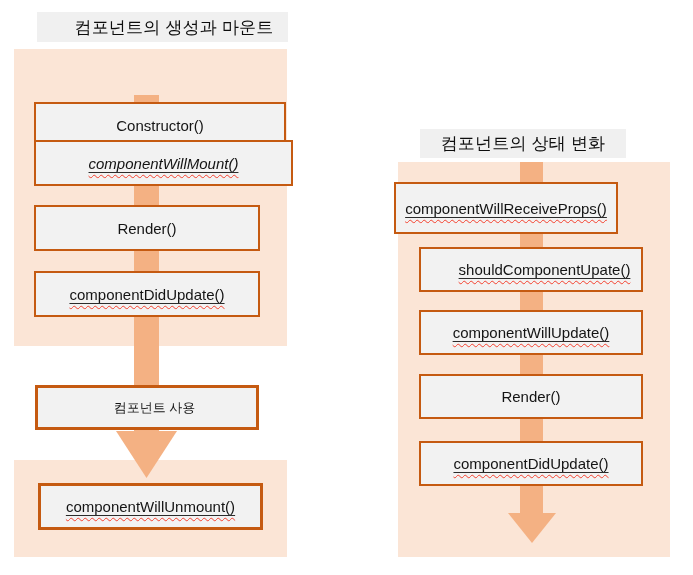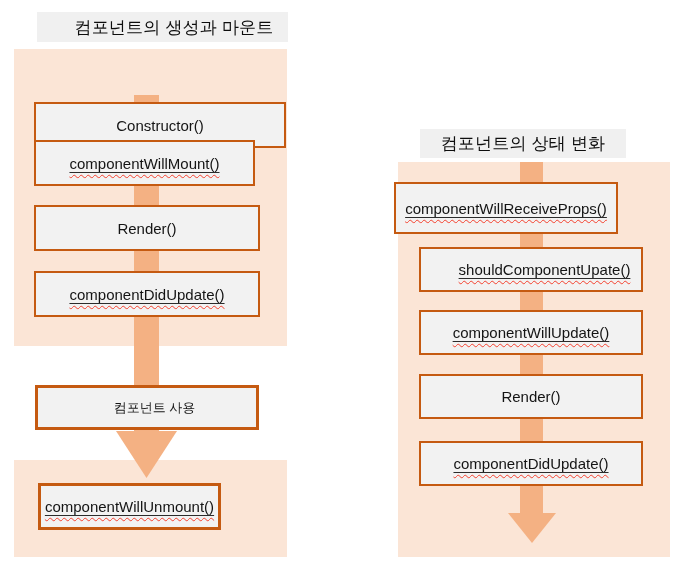--- a/index.html
+++ b/index.html
@@ -43,37 +43,37 @@
   <div class="panel" style="left:14px; top:49px; width:273px; height:297px;"></div>
   <div class="panel" style="left:14px; top:460px; width:273px; height:97px;"></div>
 
   <div class="shaft" style="left:134px; top:95px; width:25px; height:338px;"></div>
   <div class="head" style="left:116px; top:431px; width:61px; height:47px;"></div>
 
   <div class="box" style="left:34px; top:74px; width:252px; height:46px;margin-top:28px;">
     <span>Constructor()</span>
   </div>
 
-  <div class="box" style="left:34px; top:140px; width:221px; height:46px;">
+  <div class="box" style="left:34px; top:140px; width:259px; height:46px;font-style:italic;">
     <span class="u-solid"><span class="u-wavy">componentWillMount()</span></span>
   </div>
 
   <div class="box" style="left:34px; top:205px; width:226px; height:46px;">
     <span>Render()</span>
   </div>
 
   <div class="box" style="left:34px; top:271px; width:226px; height:46px;">
     <span class="u-solid"><span class="u-wavy">componentDidUpdate()</span></span>
   </div>
 
   <div class="box korean thick" style="left:35px; top:385px; width:224px; height:45px;">
     <span>컴포넌트 사용</span>
   </div>
 
-  <div class="box thick" style="left:38px; top:483px; width:183px; height:47px;text-align:right;">
+  <div class="box thick" style="left:38px; top:483px; width:225px; height:47px;text-align:right;">
     <span class="u-solid"><span class="u-wavy">componentWillUnmount()</span></span>
   </div>
 
   <div class="title" style="left:420px; top:129px; width:206px; height:29px;">컴포넌트의 상태 변화</div>
 
   <div class="panel" style="left:398px; top:162px; width:272px; height:395px;"></div>
 
   <div class="shaft" style="left:520px; top:162px; width:23px; height:351px;"></div>
   <div class="head" style="left:508px; top:513px; width:48px; height:30px;"></div>
 

